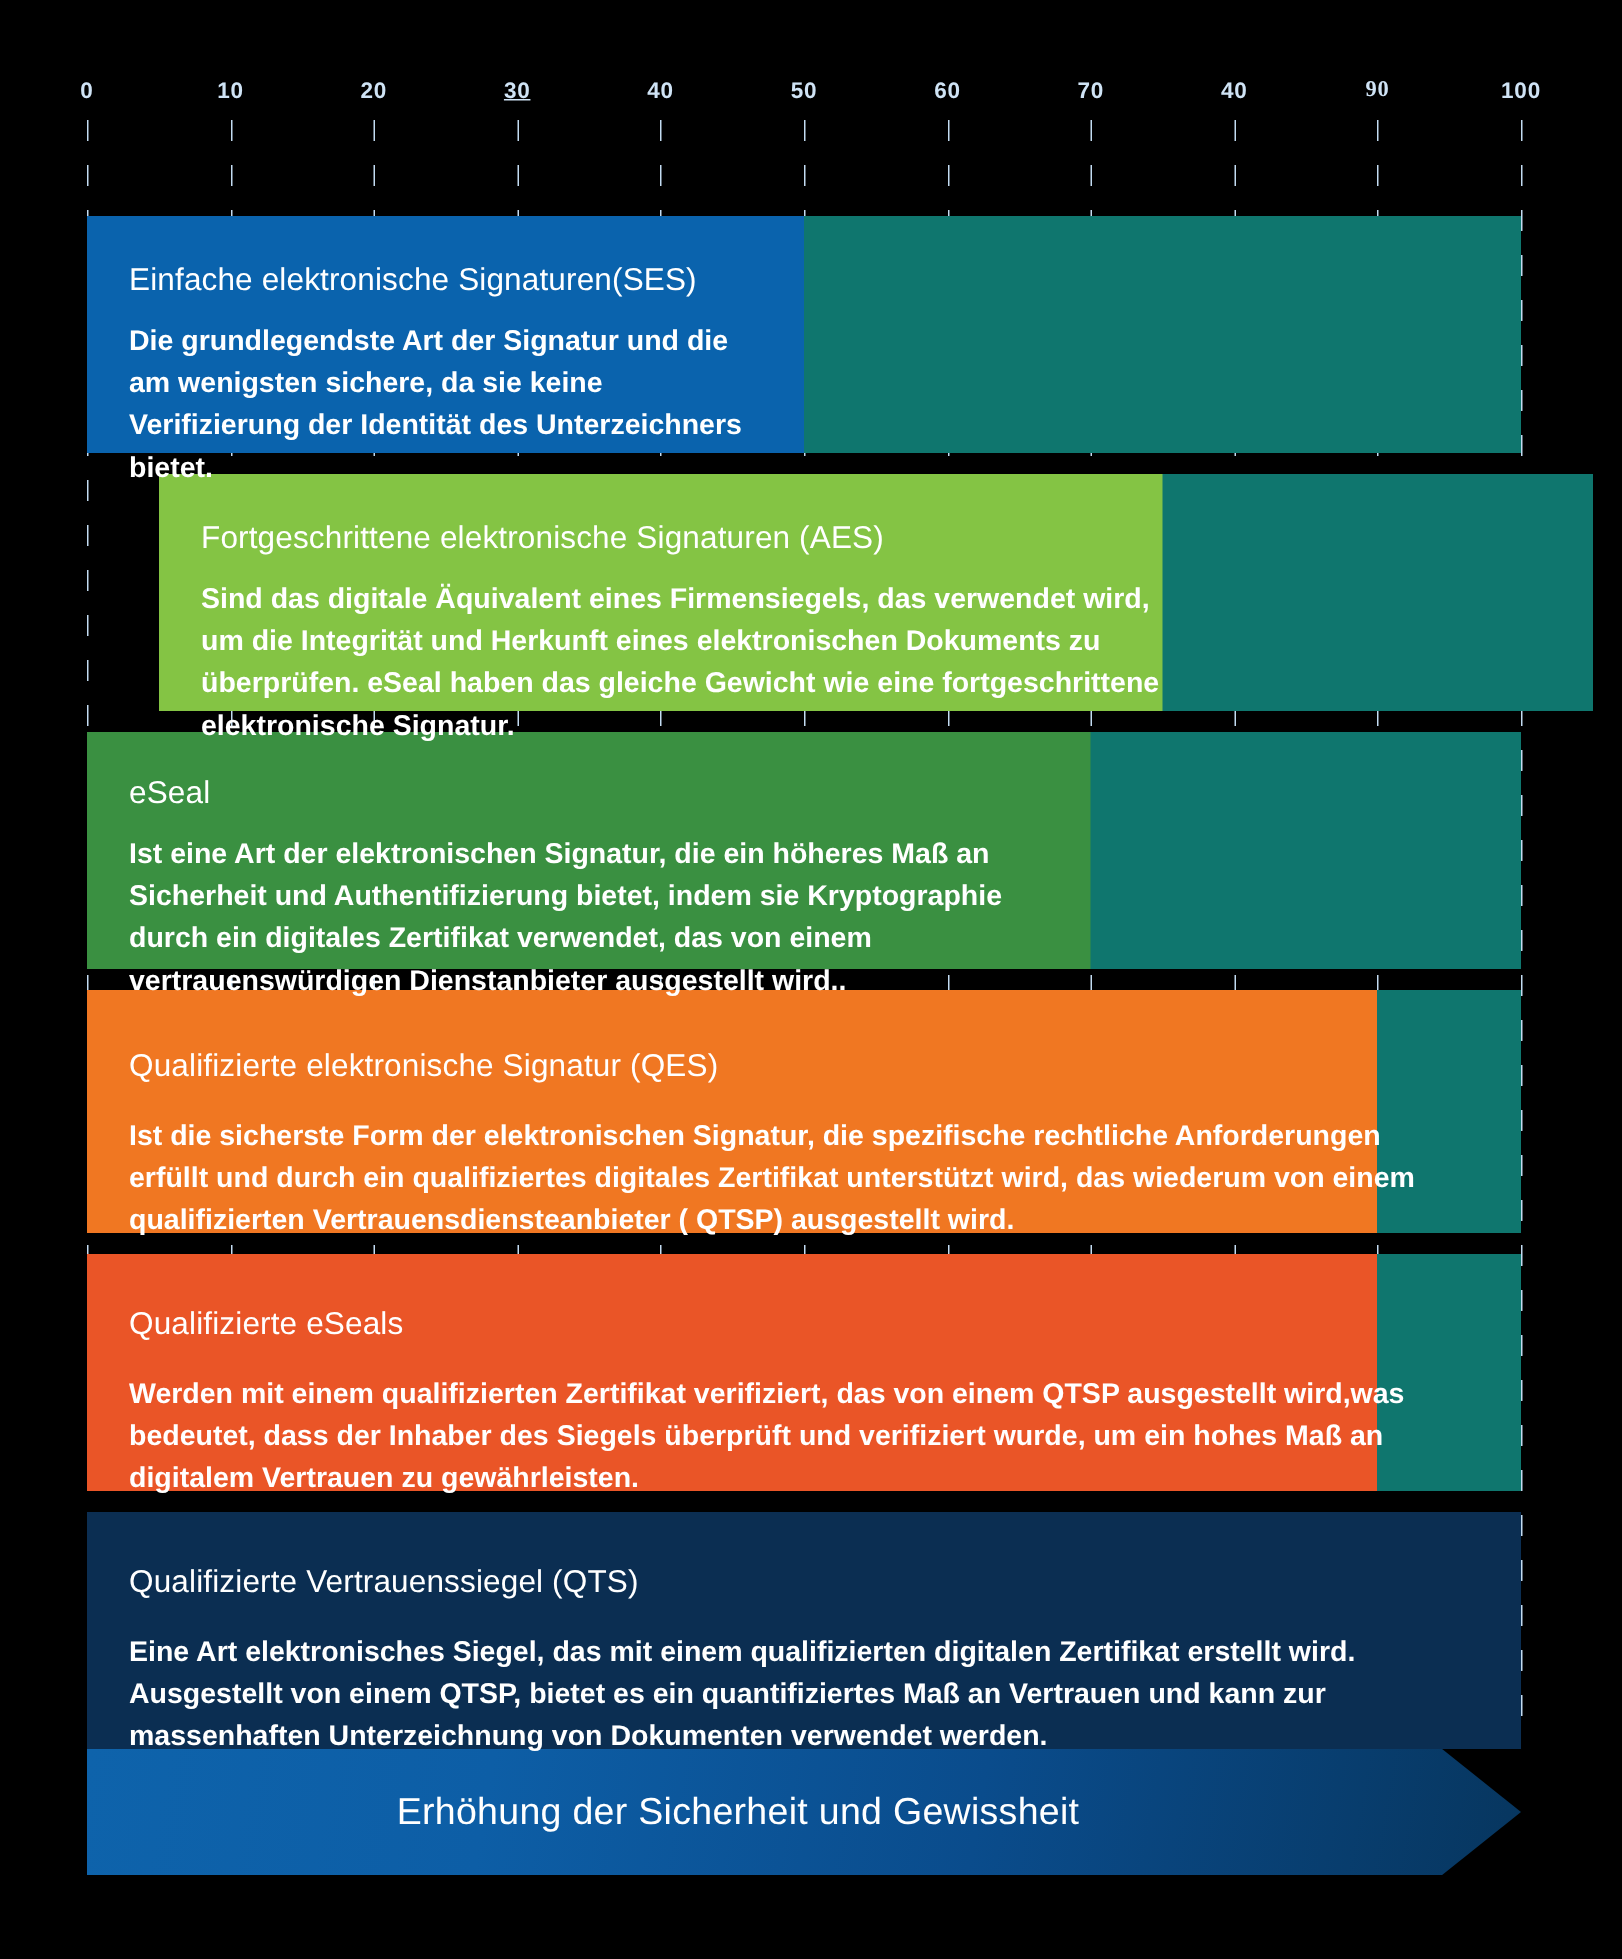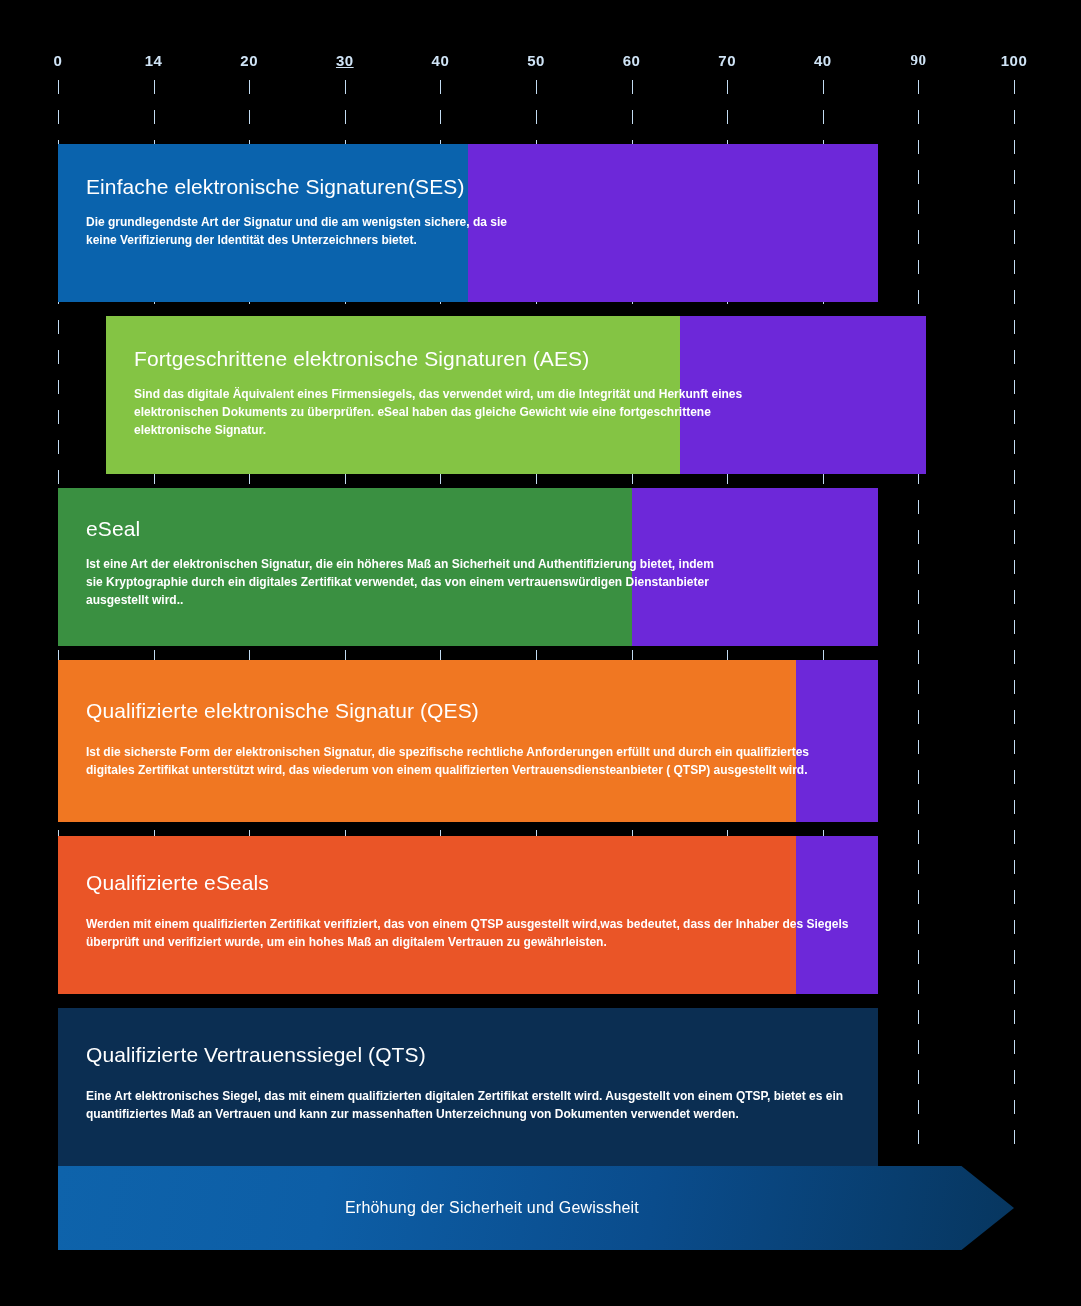--- a/index.html
+++ b/index.html
@@ -68,44 +68,44 @@
 
   
   .rows {
     position: absolute;
     left: 58px;
     top: 144px;
     width: 956px;
   }
   .row {
     position: relative;
-    width: 820px;
+    width: 956px;
     margin-bottom: 14px;
-    background: #6d28d9;   
+    background: #0f766e;   
   }
   .row-fill {
     position: absolute;
     left: 0; top: 0; bottom: 0;
     z-index: 1;
   }
   .row-content {
     position: relative;
     z-index: 2;
     padding: 26px 28px 22px 28px;
   }
   .row-title {
     font-size: 21px;
     font-weight: normal;
     line-height: 1.25;
     color: #ffffff;
     margin-bottom: 14px;
     letter-spacing: 0.1px;
   }
   .row-desc {
-    font-size: 12px;
+    font-size: 19px;
     font-weight: bold;
     line-height: 1.48;
     color: #ffffff;
     max-width: 100%;
   }
 
   .row.r1 { height: 158px; }
   .row.r2 { height: 158px; margin-left: 48px; }
   .row.r3 { height: 158px; }
   .row.r4 { height: 162px; }
@@ -134,35 +134,35 @@
     width: 956px;
     height: 84px;
     background: linear-gradient(100deg, #0e63ab 0%, #0d5ea6 28%, #0a4c8c 62%, #07365f 100%);
     display: flex;
     align-items: center;
     justify-content: center;
     -webkit-clip-path: polygon(0 0, 94.5% 0, 100% 50%, 94.5% 100%, 0 100%);
     clip-path: polygon(0 0, 94.5% 0, 100% 50%, 94.5% 100%, 0 100%);
   }
   .footer-arrow-label {
-    font-size: 16px;
+    font-size: 25px;
     color: #ffffff;
     letter-spacing: 0.2px;
     transform: translateX(-44px);
     white-space: nowrap;
   }
 </style>
 </head>
 <body>
 
 <div class="infographic">
 
   <div class="axis">
     <span class="axis-tick-label" style="left:0%;">0</span>
-    <span class="axis-tick-label" style="left:10%;">14</span>
+    <span class="axis-tick-label" style="left:10%;">10</span>
     <span class="axis-tick-label" style="left:20%;">20</span>
     <span class="axis-tick-label" style="left:30%;text-decoration:underline;">30</span>
     <span class="axis-tick-label" style="left:40%;">40</span>
     <span class="axis-tick-label" style="left:50%;">50</span>
     <span class="axis-tick-label" style="left:60%;">60</span>
     <span class="axis-tick-label" style="left:70%;">70</span>
     <span class="axis-tick-label" style="left:80%;">40</span>
     <span class="axis-tick-label" style="left:90%;font-family:Liberation Serif, serif;">90</span>
     <span class="axis-tick-label" style="left:100%;">100</span>
   </div>

